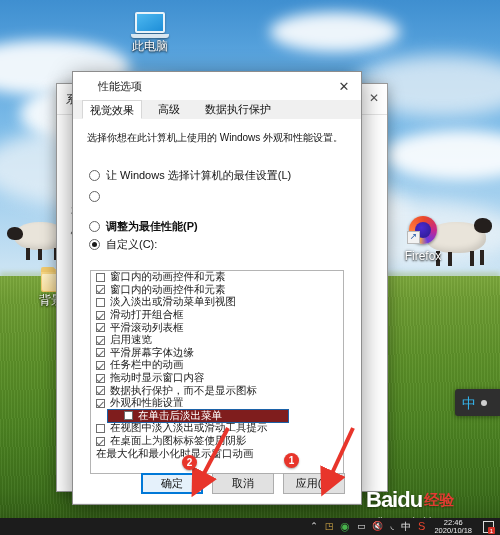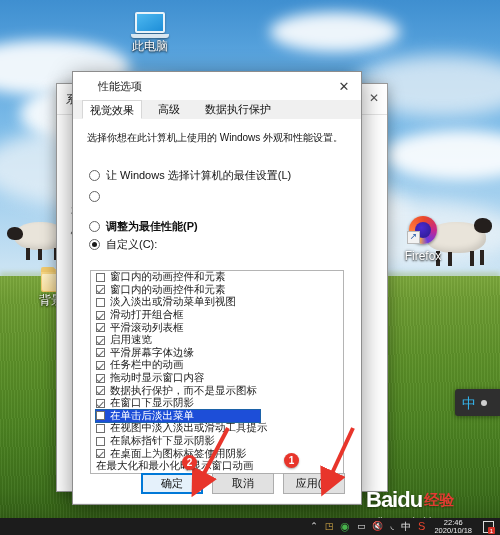--- a/index.html
+++ b/index.html
@@ -112,21 +112,21 @@
     width:11px;height:11px;border-radius:50%;border:1px solid #646464;background:#fff;
     box-sizing:border-box;position:relative;flex:none;
   }
   .radio.on:after{content:"";position:absolute;left:2px;top:2px;width:5px;height:5px;border-radius:50%;background:#1a1a1a;}
 
   #listbox{
     position:absolute;left:17px;top:151px;width:252px;height:202px;
     background:#fff;border:1px solid #b4b4b4;overflow:hidden;
   }
   .cbrow{display:flex;align-items:center;gap:5px;height:12.6px;padding-left:5px;font-size:10.5px;color:#1a1a1a;white-space:nowrap;}
-  .cbrow.sel{background:#1d4ed8;color:#fff;width:164px;margin-left:5px;padding-left:0;outline:1px solid #1c62a8;}
+  .cbrow.sel{background:#7f1d1d;color:#fff;width:164px;margin-left:17px;padding-left:16px;outline:1px solid #1c62a8;}
   .cbrow.sel .cbtext{color:#fff;}
   .cb{
     width:9px;height:9px;border:1px solid #6f6f6f;background:#fff;box-sizing:border-box;
     position:relative;flex:none;
   }
   .cb.on:after{
     content:"";position:absolute;left:1px;top:0px;width:3px;height:6px;
     border:solid #6b6b6b;border-width:0 1.4px 1.4px 0;transform:rotate(42deg);
   }
 
@@ -313,33 +313,29 @@
         <div class="cbrow">
           <span class="cb on"></span>
           <span class="cbtext">拖动时显示窗口内容</span>
         </div>
         <div class="cbrow">
           <span class="cb on"></span>
           <span class="cbtext">数据执行保护，而不是显示图标</span>
         </div>
         <div class="cbrow">
           <span class="cb on"></span>
-          <span class="cbtext">在窗口下显示阴影</span>
+          <span class="cbtext">外观和性能设置</span>
         </div>
         <div class="cbrow sel">
           <span class="cb"></span>
           <span class="cbtext">在单击后淡出菜单</span>
         </div>
         <div class="cbrow">
           <span class="cb"></span>
           <span class="cbtext">在视图中淡入淡出或滑动工具提示</span>
-        </div>
-        <div class="cbrow">
-          <span class="cb"></span>
-          <span class="cbtext">在鼠标指针下显示阴影</span>
         </div>
         <div class="cbrow">
           <span class="cb on"></span>
           <span class="cbtext">在桌面上为图标标签使用阴影</span>
         </div>
         <div class="cbrow">
           <span class="cbtext">在最大化和最小化时显示窗口动画</span>
         </div>
       </div>
 

